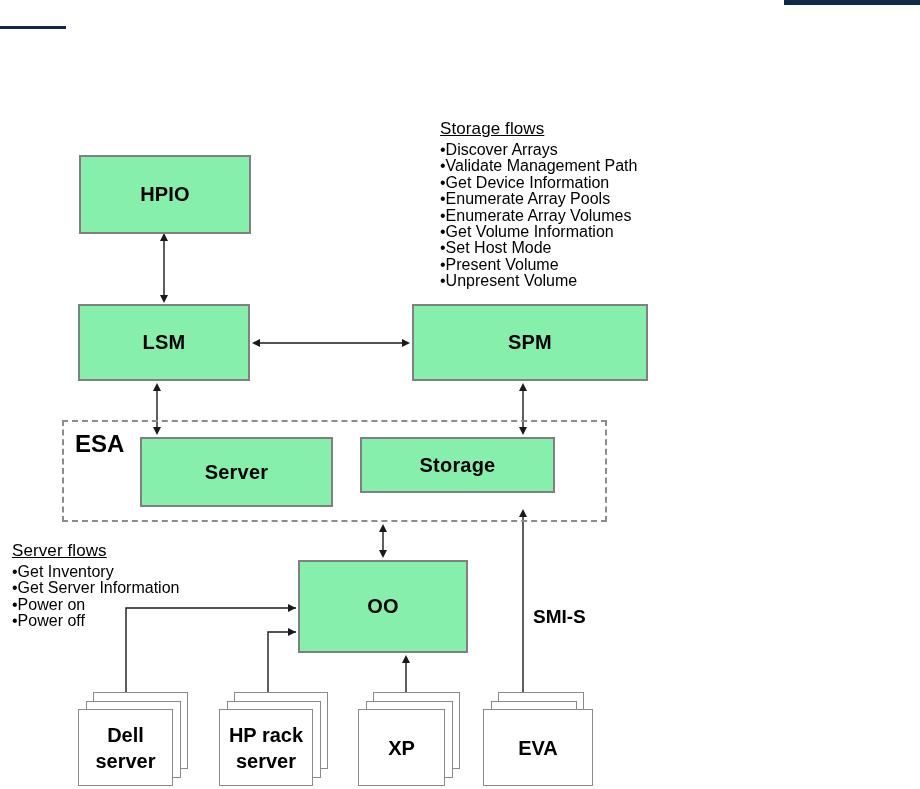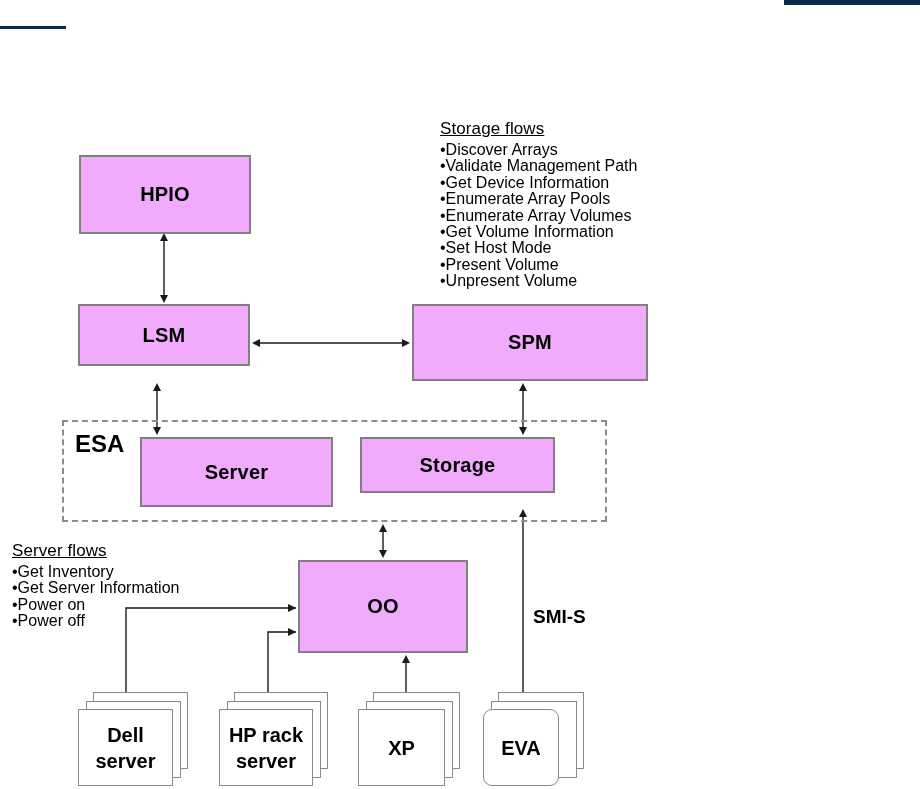--- a/index.html
+++ b/index.html
@@ -12,31 +12,31 @@
     font-family: "Liberation Sans", sans-serif;
     color: #000;
   }
   .deco { position: absolute; background: #0e2846; }
   #deco-top-bar { left: 784px; top: 0; width: 136px; height: 5px; }
   #deco-left-line { left: 0; top: 26px; width: 66px; height: 3px; }
 
   .box {
     position: absolute;
     box-sizing: border-box;
-    background: #f0abfc;
+    background: #86efac;
     border: 2px solid #808080;
     display: flex;
     align-items: center;
     justify-content: center;
     font-size: 20px;
     font-weight: 700;
     letter-spacing: 0.2px;
   }
   #box-hpio    { left: 79px;  top: 155px; width: 172px; height: 79px; }
-  #box-lsm     { left: 78px;  top: 304px; width: 172px; height: 62px; }
+  #box-lsm     { left: 78px;  top: 304px; width: 172px; height: 77px; }
   #box-spm     { left: 412px; top: 304px; width: 236px; height: 77px; }
   #box-server  { left: 140px; top: 437px; width: 193px; height: 70px; }
   #box-storage { left: 360px; top: 437px; width: 195px; height: 56px; }
   #box-oo      { left: 298px; top: 560px; width: 170px; height: 93px; }
 
   #box-esa {
     position: absolute;
     box-sizing: border-box;
     left: 62px; top: 420px; width: 545px; height: 102px;
     border: 2px dashed #8c8c8c;
@@ -210,21 +210,21 @@
     <div class="layer layer-mid" style="left:7.5px; width:87px;"></div>
     <div class="layer layer-front" style="left:0;     width:87px;">
       <span>XP</span>
         <span></span>
     </div>
   </div>
 
   <div id="stack-eva" class="stack">
     <div class="layer layer-back" style="left:15px;  width:86px;"></div>
     <div class="layer layer-mid" style="left:7.5px; width:86px;"></div>
-    <div class="layer layer-front" style="left:0;     width:76px;border-radius:9px;">
+    <div class="layer layer-front" style="left:0;     width:110px;">
       <span>EVA</span>
         <span></span>
     </div>
   </div>
 
   <div id="storage-flows" class="flow-block">
     <div class="flow-title">Storage flows</div>
     <div class="flow-item">Discover Arrays</div>
     <div class="flow-item">Validate Management Path</div>
     <div class="flow-item">Get Device Information</div>

